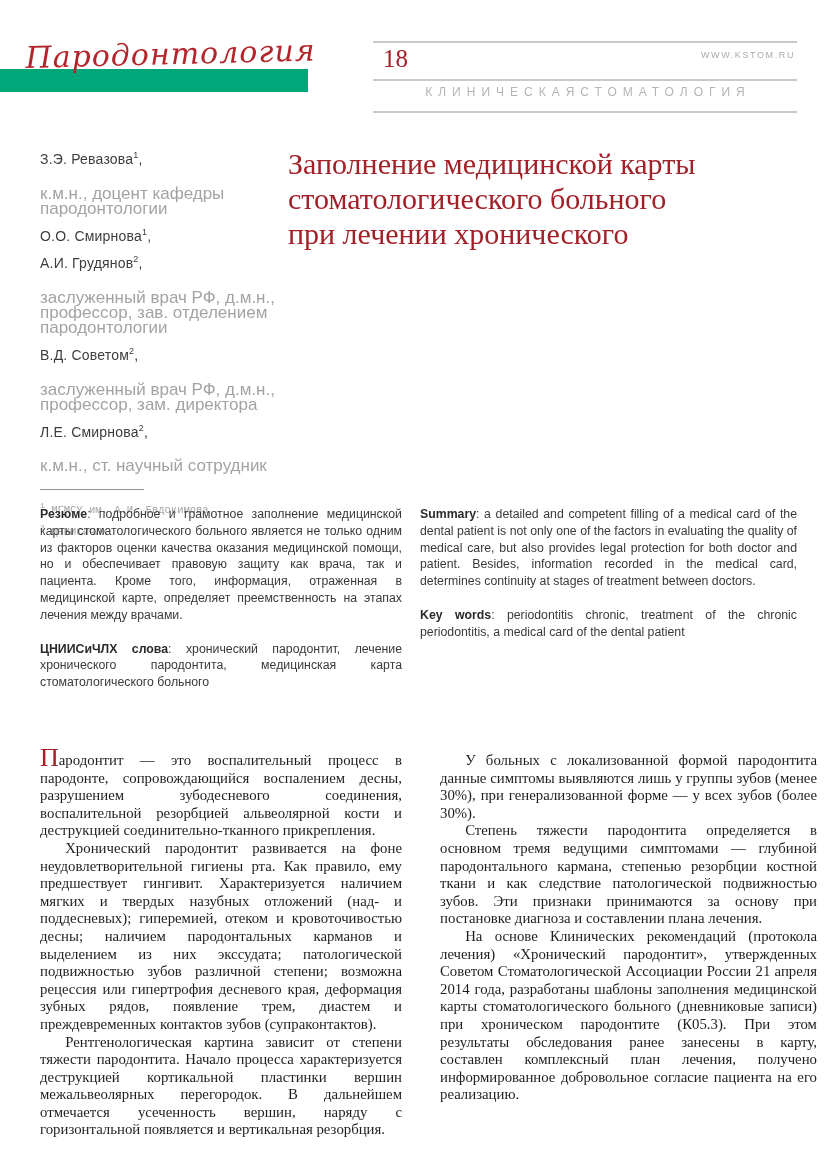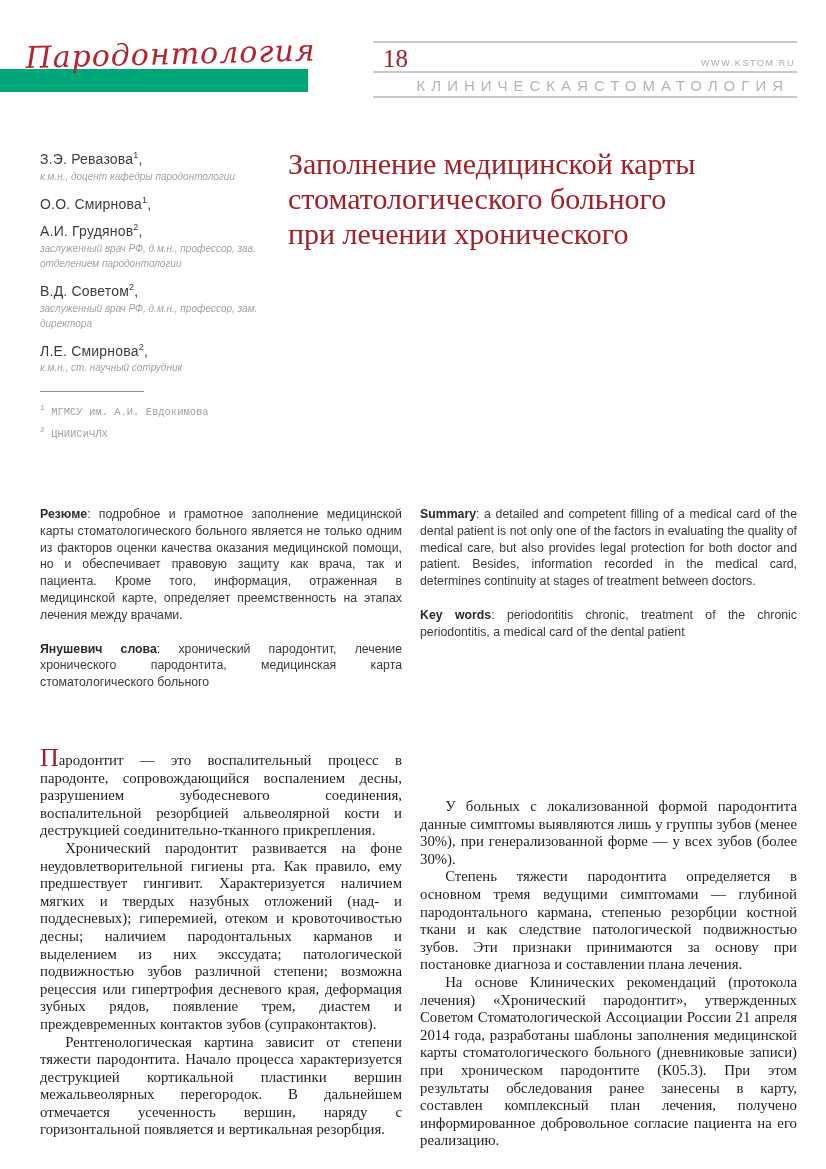--- a/index.html
+++ b/index.html
@@ -13,31 +13,31 @@
   
   .brand-bar { position:absolute; left:0; top:69px; width:308px; height:23px; background:#00A778; z-index:1; }
   .brand-script {
     position:absolute; left:26px; top:40px; z-index:2;
     font-family:"DejaVu Serif", serif; font-style:italic;
     font-size:30px; color:#B3242B; letter-spacing:1px;
     transform:rotate(-1.5deg); transform-origin:left bottom; white-space:nowrap;
   }
   .masthead { position:absolute; left:373px; top:41px; width:424px; }
   .m-rule { height:2px; background:#C9C9C9; }
-  .m-row1 { display:flex; justify-content:space-between; align-items:flex-start; height:28px; padding:3px 2px 16px 10px; }
+  .m-row1 { display:flex; justify-content:space-between; align-items:flex-start; height:36px; padding:3px 2px 16px 10px; }
   .page-number { font-family:"Liberation Serif", serif; font-size:25px; line-height:1.05; color:#A22028; }
-  .website { font-size:9px; color:#ABABAB; letter-spacing:1.6px; margin-top:12px; }
-  .m-row2 { display:flex; justify-content:flex-end; padding:4px 8px 2px 14px; font-size:15px; color:#B5B5B5; letter-spacing:6px; white-space:nowrap; }
+  .website { font-size:9px; color:#ABABAB; letter-spacing:1.6px; margin-top:4px; }
+  .m-row2 { display:flex; justify-content:center; padding:4px 8px 12px 14px; font-size:12px; color:#B5B5B5; letter-spacing:6px; white-space:nowrap; }
 
   
   .authors { position:absolute; left:40px; top:150px; width:240px; }
   .author { margin-bottom:11px; }
   .author-name { font-size:14px; color:#3D3D3D; letter-spacing:0.2px; }
   .author-name sup { font-size:9px; color:#3D3D3D; }
-  .author-role { font-size:10px; color:#A3A3A3; line-height:15px; margin-top:2px;font-style:italic; }
+  .author-role { font-size:17px; color:#A3A3A3; line-height:15px; margin-top:19px; }
   .affiliations { margin-top:16px;font-family:Liberation Mono, monospace; }
   .aff-rule { width:104px; height:1px; background:#909090; margin-bottom:7px; }
   .aff-item { font-size:10.5px; color:#A3A3A3; line-height:17px; }
   .aff-item sup { font-size:8px; }
 
   
   .article-title {
     position:absolute; left:288px; top:146px; width:515px;
     font-family:"Liberation Serif", serif; font-weight:normal;
     font-size:30px; line-height:35px; color:#A22028;
@@ -45,21 +45,21 @@
 
   
   .abstract-left  { position:absolute; left:40px;  top:506px; width:362px; }
   .abstract-right { position:absolute; left:420px; top:506px; width:377px; }
   .abs-text { font-size:12.3px; line-height:16.8px; color:#3A3A3A; text-align:justify; }
   .abs-text b { color:#2B2B2B;margin-top:8px; }
   .abs-keywords { margin-top:17px; }
 
   
   .body-left  { position:absolute; left:40px;  top:752px; width:362px; }
-  .body-right { position:absolute; left:420px; top:752px; width:377px;margin-top:46px; }
+  .body-right { position:absolute; left:440px; top:752px; width:377px; }
   .body-par {
     font-family:"Liberation Serif", serif;
     font-size:14.8px; line-height:17.6px; color:#1E1E1E; text-align:justify;
   }
   .body-par.indent { text-indent:1.7em; }
   .dropcap { color:#A22028; font-size:26px; line-height:0; position:relative; top:1px; }
 </style>
 </head>
 <body>
 
@@ -111,21 +111,21 @@
   </div>
 
   <h1 class="article-title">
     <div>Заполнение медицинской карты</div>
     <div>стоматологического больного</div>
     <div>при лечении хронического</div>
   </h1>
 
   <div class="abstract-left">
     <p class="abs-text"><b>Резюме</b><span>: подробное и грамотное заполнение медицинской карты стоматологического больного является не только одним из факторов оценки качества оказания медицинской помощи, но и обеспечивает правовую защиту как врача, так и пациента. Кроме того, информация, отраженная в медицинской карте, определяет преемственность на этапах лечения между врачами.</span></p>
-    <p class="abs-text abs-keywords"><b>Янушевич слова</b><span>: хронический пародонтит, лечение хронического пародонтита, медицинская карта стоматологического больного</span></p>
+    <p class="abs-text abs-keywords"><b>ЦНИИСиЧЛХ слова</b><span>: хронический пародонтит, лечение хронического пародонтита, медицинская карта стоматологического больного</span></p>
   </div>
 
   <div class="abstract-right">
     <p class="abs-text"><b>Summary</b><span>: a detailed and competent filling of a medical card of the dental patient is not only one of the factors in evaluating the quality of medical care, but also provides legal protection for both doctor and patient. Besides, information recorded in the medical card, determines continuity at stages of treatment between doctors.</span></p>
     <p class="abs-text abs-keywords"><b>Key words</b><span>: periodontitis chronic, treatment of the chronic periodontitis, a medical card of the dental patient</span></p>
   </div>
 
   <div class="body-left">
     <p class="body-par"><span class="dropcap">П</span><span>ародонтит — это воспалительный процесс в пародонте, сопровождающийся воспалением десны, разрушением зубодесневого соединения, воспалительной резорбцией альвеолярной кости и деструкцией соединительно-тканного прикрепления.</span></p>
     <p class="body-par indent">Хронический пародонтит развивается на фоне неудовлетворительной гигиены рта. Как правило, ему предшествует гингивит. Характеризуется наличием мягких и твердых назубных отложений (над- и поддесневых); гиперемией, отеком и кровоточивостью десны; наличием пародонтальных карманов и выделением из них экссудата; патологической подвижностью зубов различной степени; возможна рецессия или гипертрофия десневого края, деформация зубных рядов, появление трем, диастем и преждевременных контактов зубов (супраконтактов).</p>

